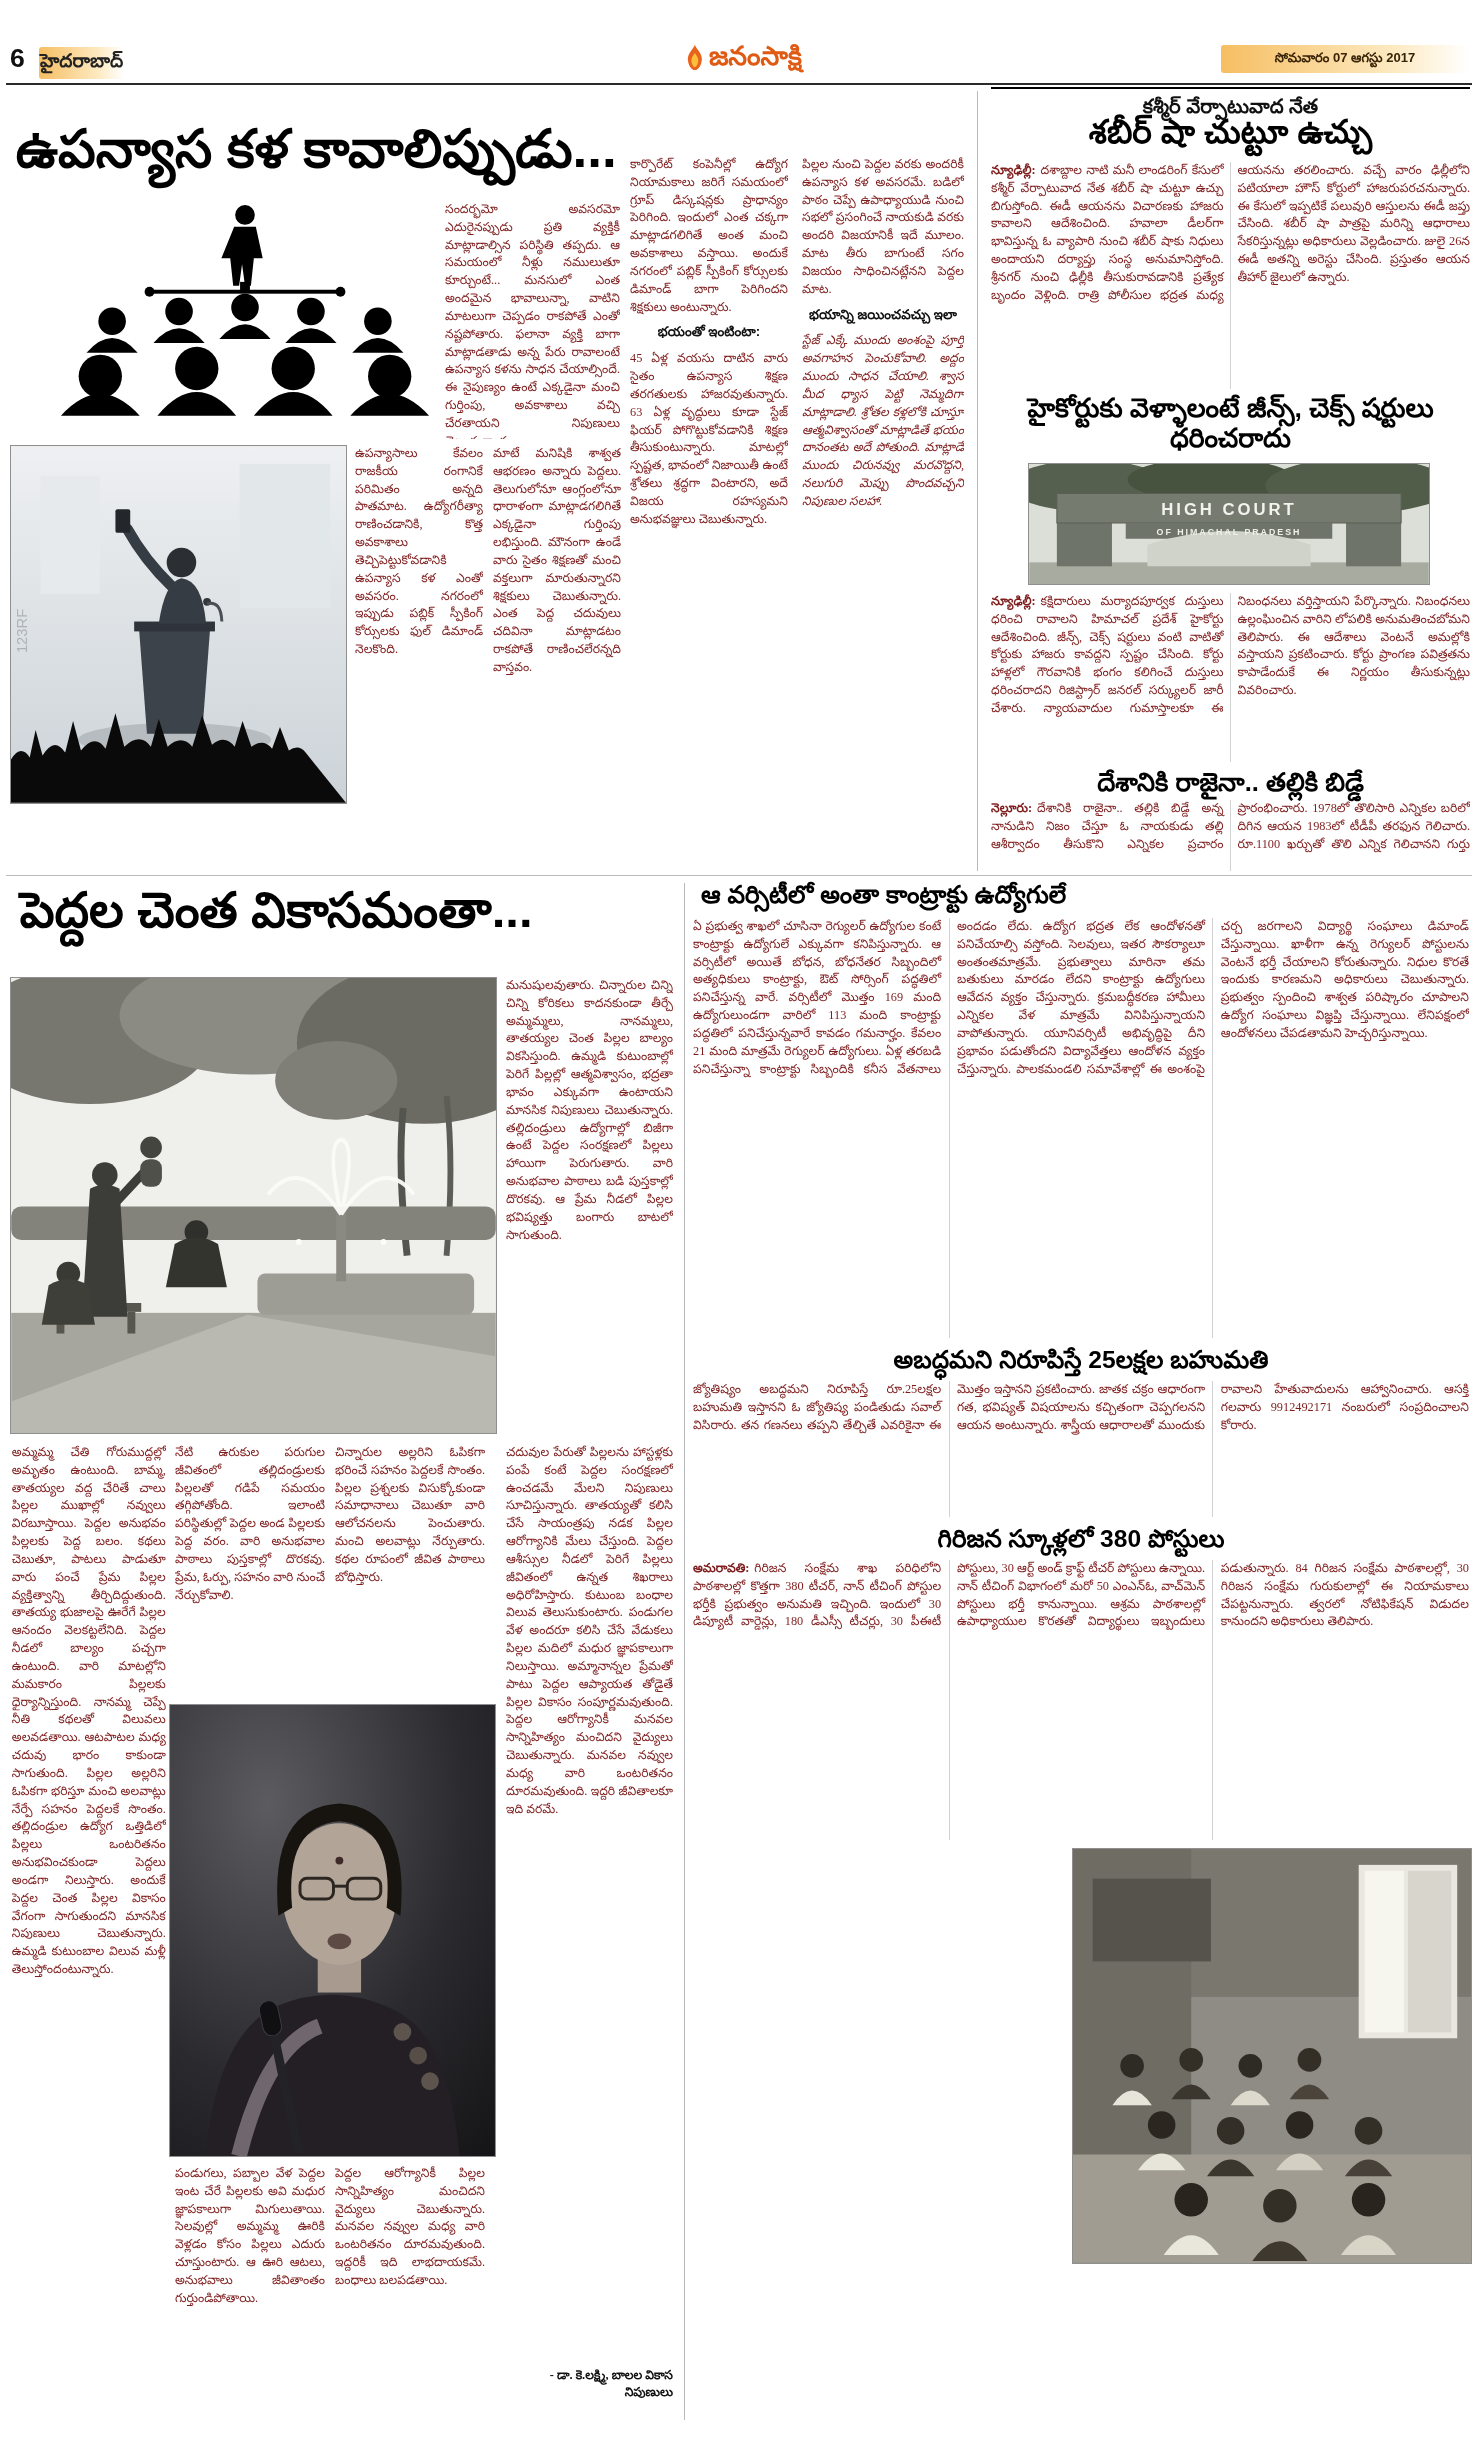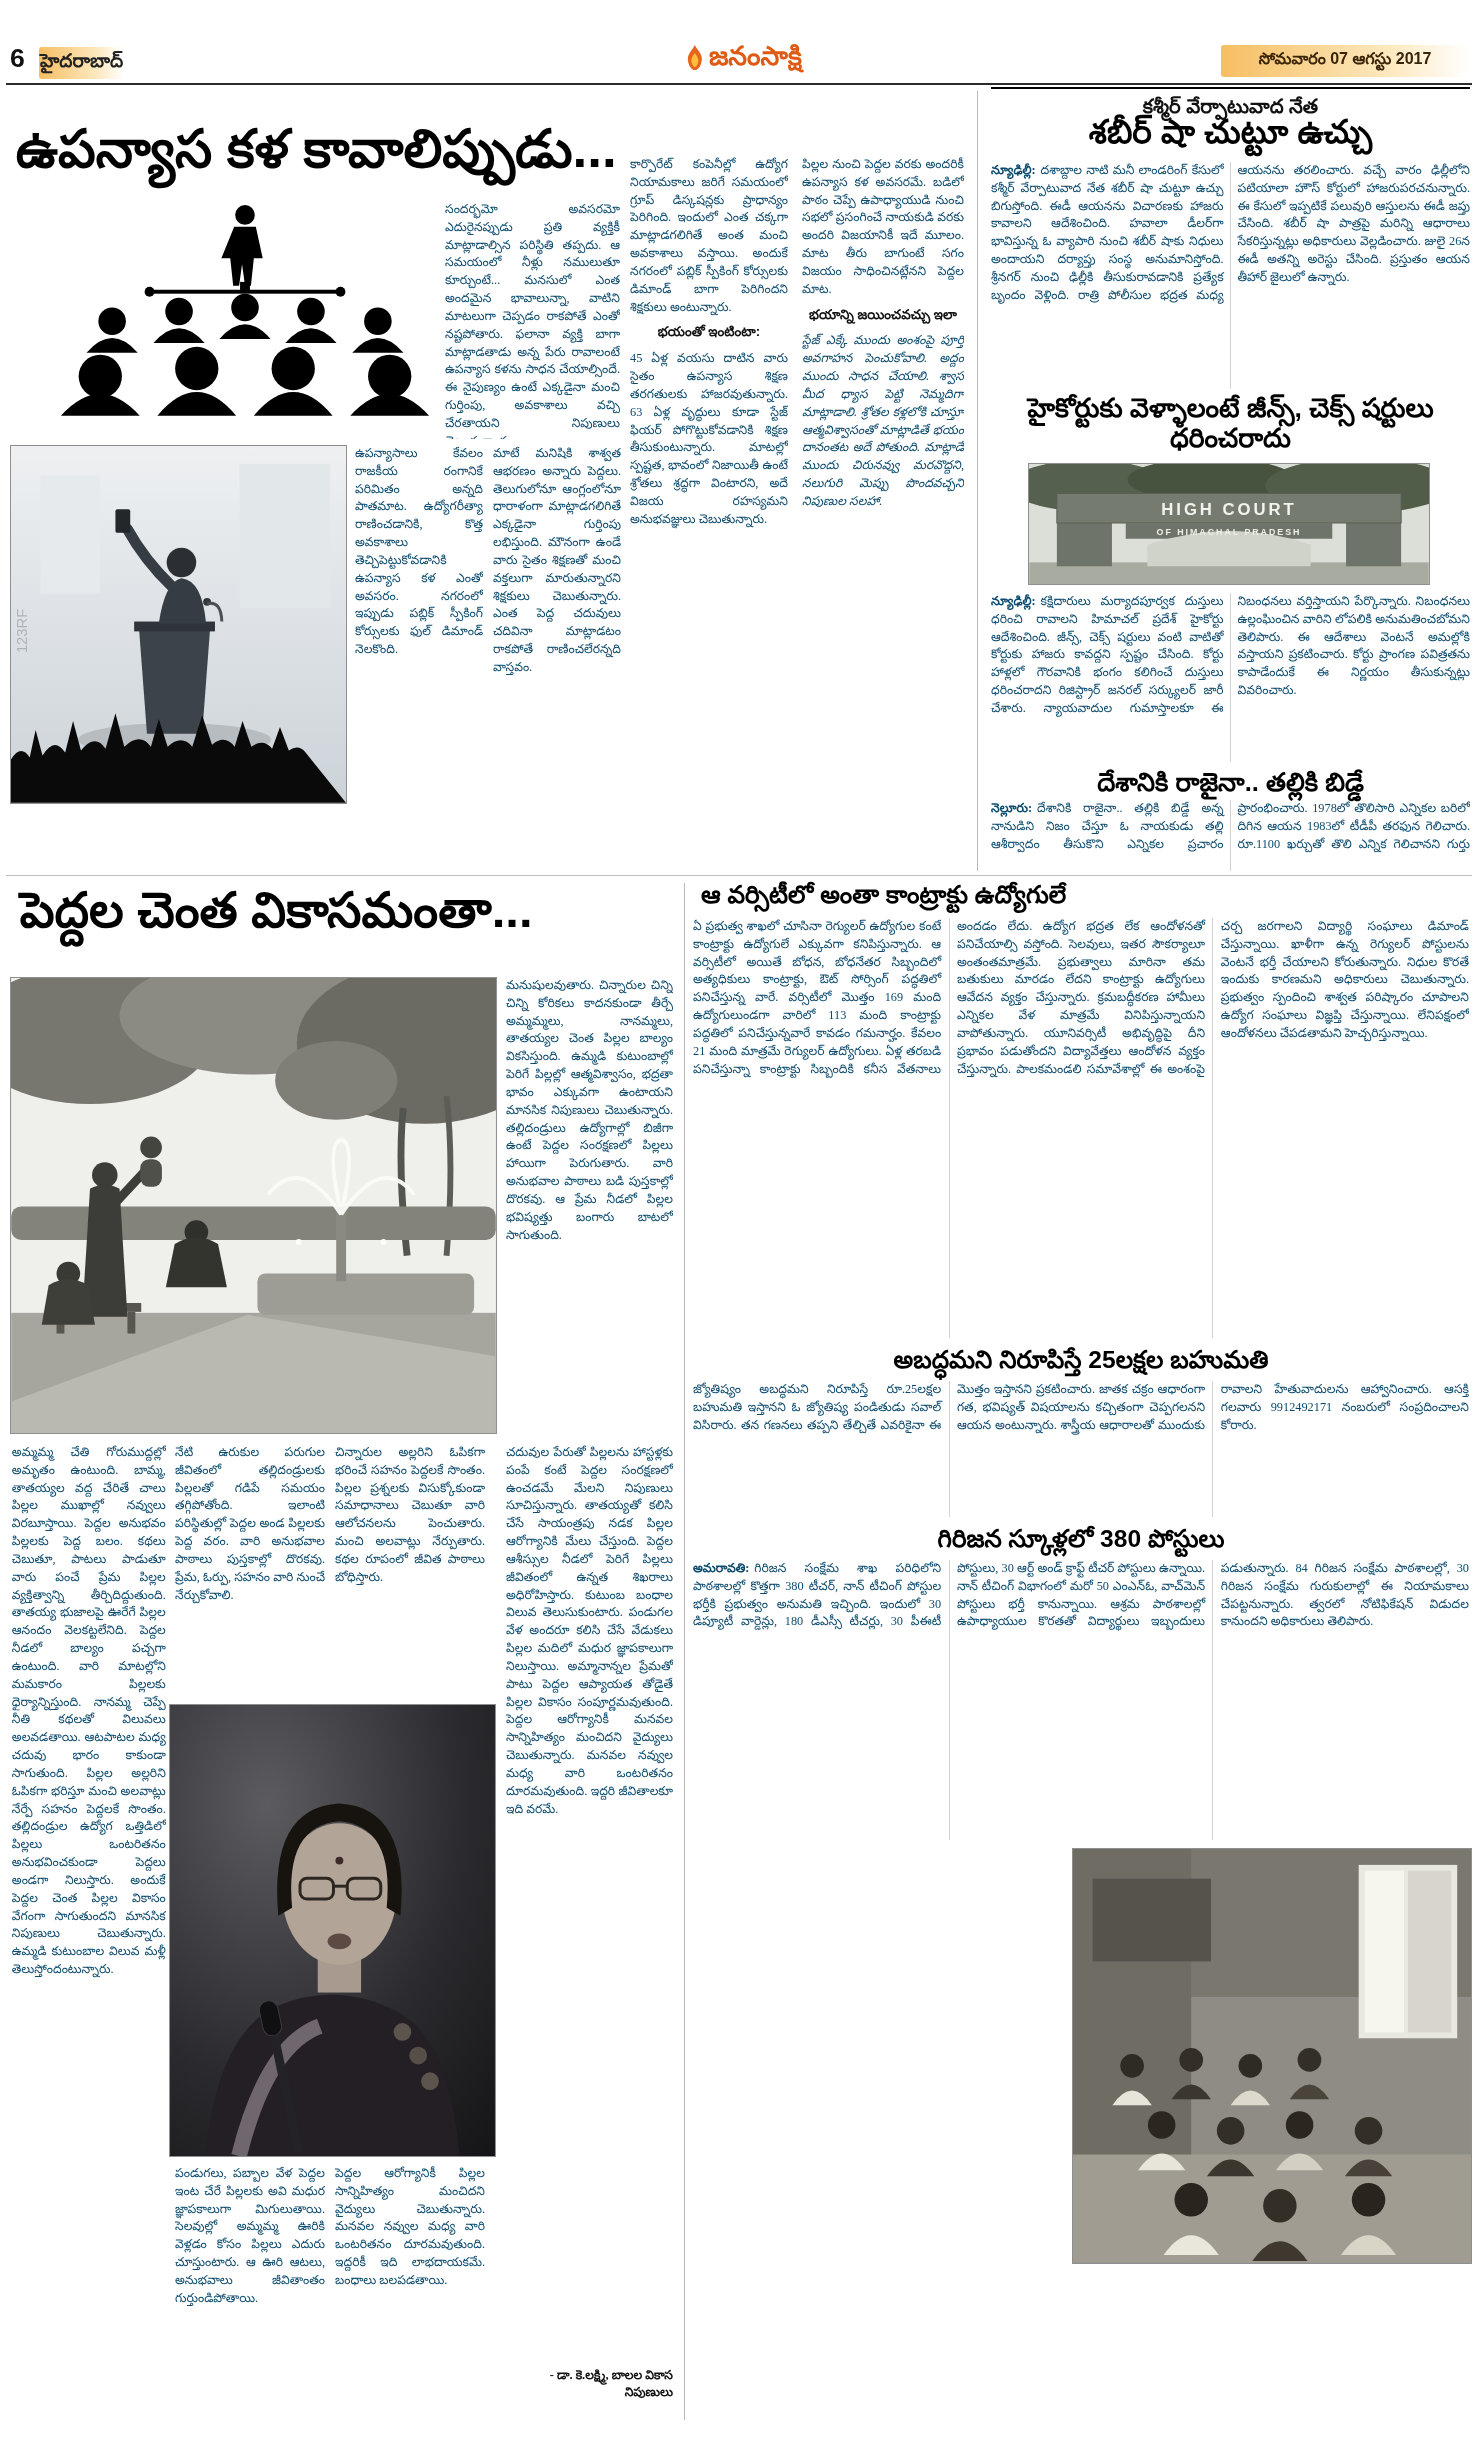--- a/index.html
+++ b/index.html
@@ -1,20 +1,20 @@
 <!DOCTYPE html>
 <html><head>
 <meta charset="utf-8">
 <style>
   html,body{margin:0;padding:0;background:#e9e9e9;}
   #page{position:relative;width:1478px;height:2464px;background:#ffffff;margin:0 auto;
         font-family:"Liberation Serif",serif;color:#111;overflow:hidden;}
   .abs{position:absolute;}
   .sans{font-family:"Liberation Sans",sans-serif;}
-  .body-text{font-size:12.3px;line-height:1.45;text-align:justify;color:#0c4a6e;overflow:hidden;height:100%;}
+  .body-text{font-size:12.3px;line-height:1.45;text-align:justify;color:#7f1d1d;overflow:hidden;height:100%;}
   .cols-2{columns:2;column-gap:13.8px;column-rule:1px solid #d2d2d2;}
   .cols-3{columns:3;column-gap:15.8px;column-rule:1px solid #d2d2d2;}
   .dl{font-weight:bold;margin-right:4.9px;}
   .colstack p{margin:0 0 7.9px 0;}
   .subhead{font-weight:bold;text-align:center;font-size:13.3px;}
   .headline{font-family:"Liberation Sans",sans-serif;font-weight:800;color:#000;line-height:1.12;}
   .center{text-align:center;}
   .photo-frame{border:1px solid #8f8f8f;box-sizing:border-box;background:#ddd;}
   .photo-frame svg{display:block;}
   .rule-h{background:#2b2b2b;}
@@ -33,21 +33,21 @@
   <div class="abs" style="left:640px;top:41px;width:207px;text-align:center;">
     <span style="display:inline-block;vertical-align:middle;">
       <svg width="19.7" height="25.6" viewBox="0 0 20 26">
         <path d="M10 0 C13 6 18 9 17 16 C16.4 21 13.5 25 10 26 C6.5 25 3.6 21 3 16 C2.2 9 7 6 10 0 Z" fill="#e8641c"></path>
         <path d="M10 8 C11.8 11 14 13 13.4 17 C13 19.6 11.8 21.8 10 22.6 C8.2 21.8 7 19.6 6.6 17 C6 13 8.2 11 10 8 Z" fill="#fbbf3c"></path>
       </svg>
     </span>
     <span class="sans" style="font-size:26.6px;font-weight:800;color:#df5a12;vertical-align:middle;">జనంసాక్షి</span>
   </div>
 
-  <div class="abs sans grad-pill center" style="left:1221px;top:45px;width:248px;padding:4.9px 0;font-size:16px;font-weight:bold;color:#3a2408;text-align:center;">సోమవారం 07 ఆగస్టు 2017</div>
+  <div class="abs sans grad-pill center" style="left:1221px;top:45px;width:248px;padding:4.9px 0;font-size:13px;font-weight:bold;color:#3a2408;text-align:center;">సోమవారం 07 ఆగస్టు 2017</div>
 
   <div class="abs rule-h" style="left:5.9px;top:83px;width:1466px;height:2px;"></div>
 
   <div class="abs headline" style="left:15.8px;top:99px;width:616px;font-size:53px;margin-top:20px;">ఉపన్యాస కళ కావాలిప్పుడు...</div>
 
   <div class="abs" style="left:57px;top:195px;width:376px;height:221px;background:#fff;">
     <svg viewBox="0 0 382 224" width="376" height="221">
       <g fill="#000">
         <circle cx="191" cy="20" r="10"></circle>
         <path d="M180 32 h22 l7 32 h-9 l-3 28 h-6 l-3-22 -3 22 h-6 l-3-28 h-9 z"></path>

